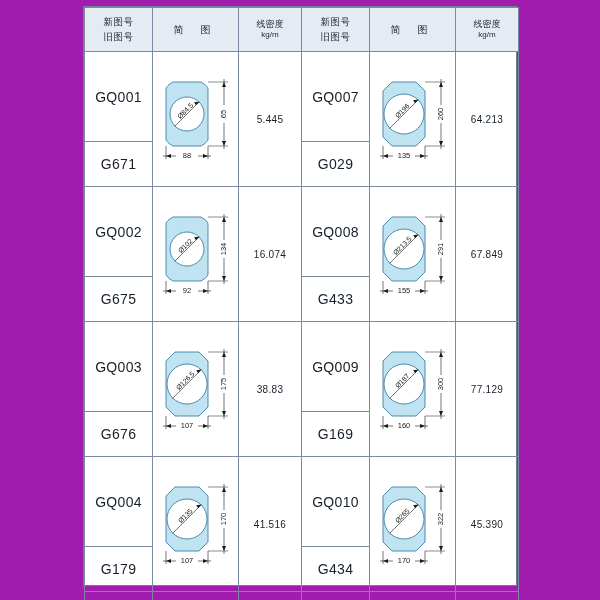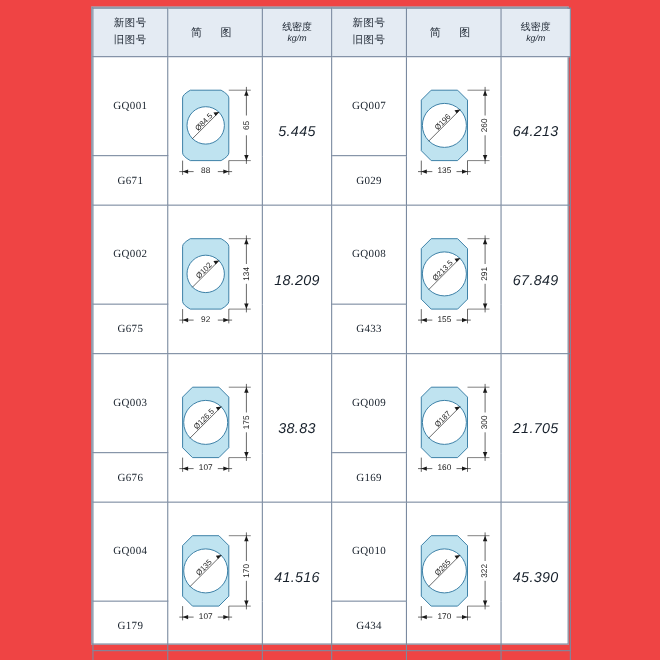--- a/index.html
+++ b/index.html
@@ -5,21 +5,21 @@
   html, body {
     margin: 0; padding: 0;
     width: 600px; height: 600px;
     background: #ffffff;
     font-family: "Liberation Sans", "DejaVu Sans", sans-serif;
     overflow: hidden;
   }
   #page {
     position: relative;
     width: 600px; height: 600px;
-    background: #ef4444;
+    background: #a21caf;
   }
   .table-wrap {
     position: absolute;
     left: 83px; top: 6px;
     width: 434px; height: 580px;
     border: 1px solid #6f7f95;
     background: #ffffff;
     box-sizing: border-box;
   }
   table.sheet {
@@ -39,38 +39,36 @@
   thead th {
     background: #e4ebf3;
     height: 44px;
     font-weight: normal;
     color: #1b2430;
   }
   .hdr-id { font-size: 9.5px; line-height: 1.5; letter-spacing: .5px; }
   .hdr-id div { white-space: nowrap; }
   .hdr-sketch { font-size: 10px; letter-spacing: 7px; }
   .hdr-dens { font-size: 9px; line-height: 1.35; }
-  .hdr-dens .u { font-size: 8px; font-style: italic; }
+  .hdr-dens .u { font-size: 8px; }
 
   col.c-id   { width: 68px; }
   col.c-sk   { width: 86px; }
   col.c-dn   { width: 63px; }
 
   .cell-id {
+    font-size: 14px;
+    color: #17202b;
+    letter-spacing: .3px;
+    height: 45px;
+  }
+  .cell-dens {
     font-size: 10px;
     color: #17202b;
     letter-spacing: .3px;
-    height: 45px;
-    font-family: Liberation Serif, serif;
-  }
-  .cell-dens {
-    font-size: 13px;
-    color: #17202b;
-    letter-spacing: .3px;
-    font-style: italic;
   }
   .cell-sk {
     padding: 0;
     position: relative;
   }
   .sk-holder {
     position: relative;
     width: 86px;
     height: 90px;
     margin: 0 auto;
@@ -213,21 +211,21 @@
     <line x1="13" y1="72" x2="13" y2="85" stroke="#1a1a1a" stroke-width="0.6"></line>
     <line x1="55" y1="72" x2="55" y2="85" stroke="#1a1a1a" stroke-width="0.6"></line>
     <line x1="10" y1="82" x2="58" y2="82" stroke="#1a1a1a" stroke-width="0.6"></line>
     <path d="M 13 82 l 5 -2 l 0 4 z" fill="#1a1a1a"></path>
     <path d="M 55 82 l -5 -2 l 0 4 z" fill="#1a1a1a"></path>
     <rect x="23" y="76.5" width="22" height="9" fill="#fff"></rect>
     <text x="34" y="83.5" font-size="7.5" text-anchor="middle" fill="#1a1a1a" font-family="Liberation Sans, sans-serif">92</text>
   </svg>
               </div>
       </td>
-      <td rowspan="2" class="cell-dens">18.209</td>
+      <td rowspan="2" class="cell-dens">16.074</td>
       <td class="cell-id">GQ008</td>
       <td rowspan="2" class="cell-sk">
         <div class="sk-holder">
   <svg width="86" height="90" viewBox="0 0 86 90">
     <path d="M 22 8 L 46 8 L 55 17
          L 55 63 L 46 72
          L 22 72 L 13 63 L 13 17 Z" fill="#bfe3f0" stroke="#3c7fa6" stroke-width="0.9"></path>
     <circle cx="34" cy="40" r="20" fill="#ffffff" stroke="#3c7fa6" stroke-width="0.9"></circle>
 
     <line x1="19.6" y1="54.4" x2="48.4" y2="25.6" stroke="#1a1a1a" stroke-width="0.6"></line>
@@ -315,21 +313,21 @@
     <line x1="13" y1="72" x2="13" y2="85" stroke="#1a1a1a" stroke-width="0.6"></line>
     <line x1="55" y1="72" x2="55" y2="85" stroke="#1a1a1a" stroke-width="0.6"></line>
     <line x1="10" y1="82" x2="58" y2="82" stroke="#1a1a1a" stroke-width="0.6"></line>
     <path d="M 13 82 l 5 -2 l 0 4 z" fill="#1a1a1a"></path>
     <path d="M 55 82 l -5 -2 l 0 4 z" fill="#1a1a1a"></path>
     <rect x="23" y="76.5" width="22" height="9" fill="#fff"></rect>
     <text x="34" y="83.5" font-size="7.5" text-anchor="middle" fill="#1a1a1a" font-family="Liberation Sans, sans-serif">160</text>
   </svg>
               </div>
       </td>
-      <td rowspan="2" class="cell-dens">21.705</td>
+      <td rowspan="2" class="cell-dens">77.129</td>
     </tr>
     <tr>
       <td class="cell-id">G676</td>
       <td class="cell-id">G169</td>
     </tr>
           <tr class="row-outer">
       <td class="cell-id">GQ004</td>
       <td rowspan="2" class="cell-sk">
         <div class="sk-holder">
   <svg width="86" height="90" viewBox="0 0 86 90">

